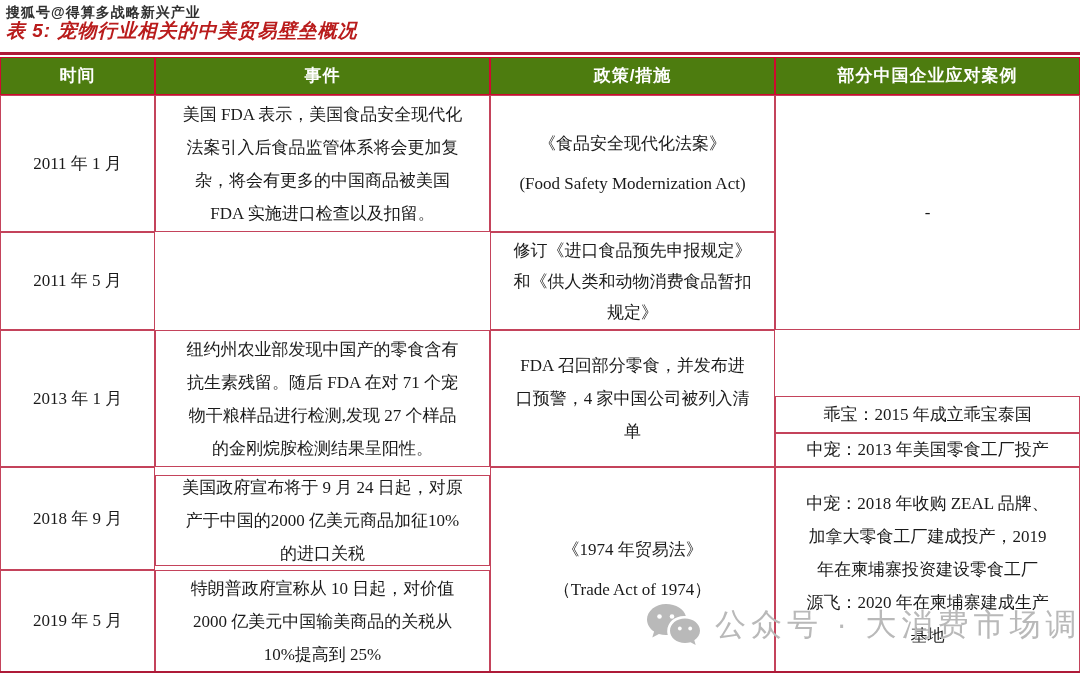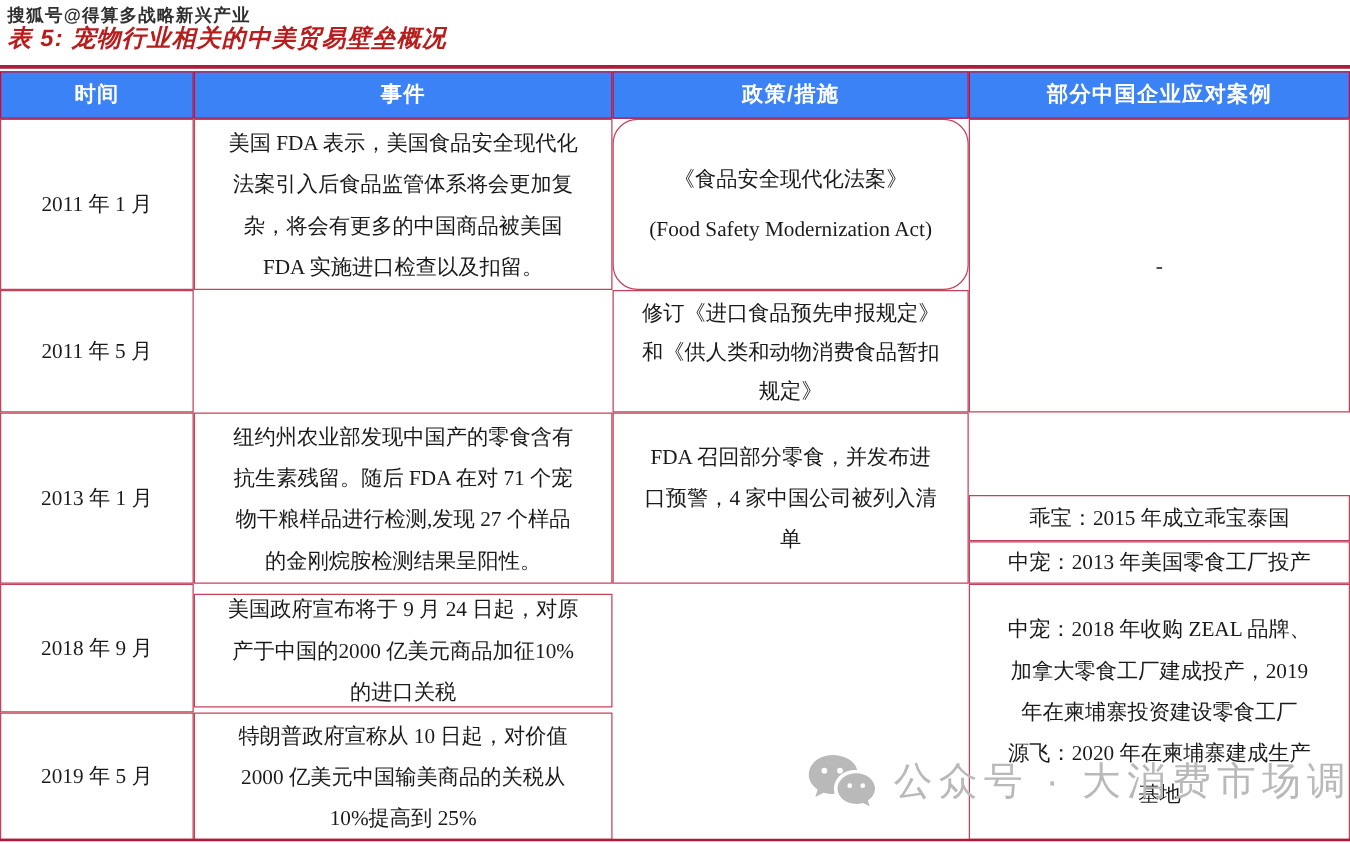--- a/index.html
+++ b/index.html
@@ -11,25 +11,25 @@
           font-weight:bold;font-size:14px;color:#303030;letter-spacing:1px;white-space:nowrap;z-index:3;}
   .tbl-title{position:absolute;left:6px;top:18px;font-family:"Liberation Sans","DejaVu Sans",sans-serif;
           font-weight:bold;font-size:19px;color:#b91c1c;letter-spacing:1px;white-space:nowrap;z-index:2;font-style:italic;}
 
   .topline{position:absolute;left:0;top:52px;width:1080px;height:3px;background:#AE1A38;}
   .bottomline{position:absolute;left:0;top:671px;width:1080px;height:2px;background:#AE1A38;}
 
   .cell{position:absolute;box-sizing:border-box;border:1px solid #C4435B;
         display:flex;align-items:center;justify-content:center;text-align:center;
         white-space:pre-line;padding:2px 8px;font-size:17px;line-height:32px;}
-  .head{background:#3b82f6;color:#ffffff;font-family:"Liberation Sans","DejaVu Sans",sans-serif;
+  .head{background:#4d7c0f;color:#ffffff;font-family:"Liberation Sans","DejaVu Sans",sans-serif;
         font-weight:bold;font-size:17px;border:1px solid #CE0A30;letter-spacing:1px;}
   .lh31{line-height:31px;}
   .lh33{line-height:33px;}
-  .lh40{line-height:40px;border-radius:20px;}
+  .lh40{line-height:40px;}
 
   
   .wm-bottom{position:absolute;left:645px;top:602px;display:flex;align-items:center;z-index:1;}
   .wm-bottom .txt{font-family:"Liberation Sans","DejaVu Sans",sans-serif;font-size:31px;
         color:#b9b9b9;letter-spacing:5px;margin-left:14px;white-space:nowrap;}
   .wm-bottom svg{display:block;}
 </style>
 </head>
 <body>
 
@@ -91,20 +91,22 @@
   <div class="cell" style="left:0;top:467px;width:155px;height:103px">2018 年 9 月</div>
   <div class="cell lh33" style="left:155px;top:475px;width:335px;height:91px">美国政府宣布将于 9 月 24 日起，对原
 产于中国的2000 亿美元商品加征10%
 的进口关税</div>
 
   <div class="cell" style="left:0;top:570px;width:155px;height:102px">2019 年 5 月</div>
   <div class="cell lh33" style="left:155px;top:570px;width:335px;height:102px">特朗普政府宣称从 10 日起，对价值
 2000 亿美元中国输美商品的关税从
 10%提高到 25%</div>
 
+  <div class="cell lh40" style="left:490px;top:467px;width:285px;height:205px">《1974 年贸易法》
+（Trade Act of 1974）</div>
   <div class="cell lh33" style="left:775px;top:467px;width:305px;height:205px">中宠：2018 年收购 ZEAL 品牌、
 加拿大零食工厂建成投产，2019
 年在柬埔寨投资建设零食工厂
 源飞：2020 年在柬埔寨建成生产
 基地</div>
 
   <div class="bottomline"></div>
 </div>
 
 </body></html>

